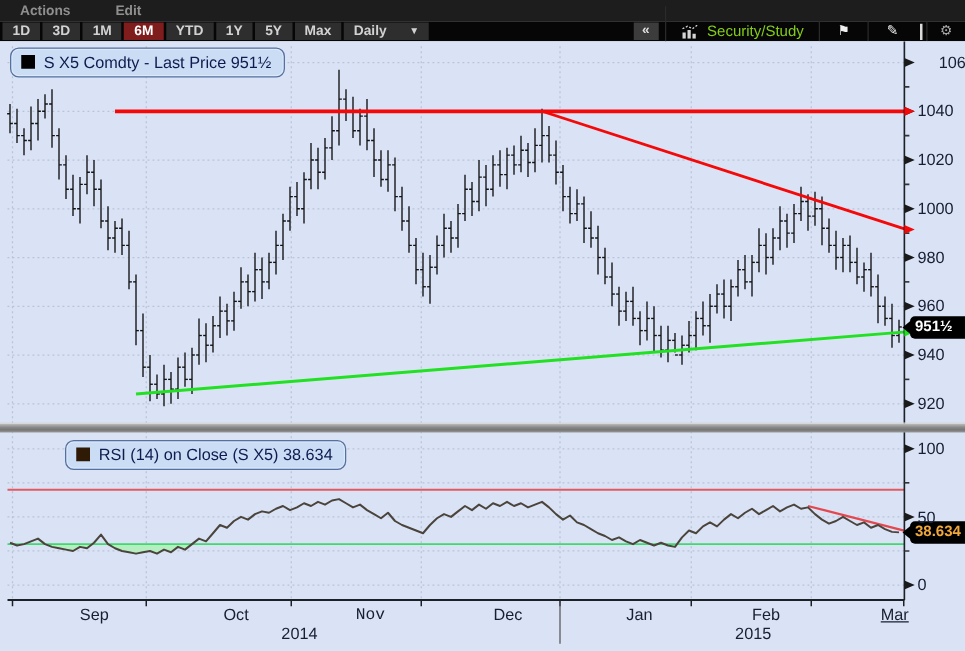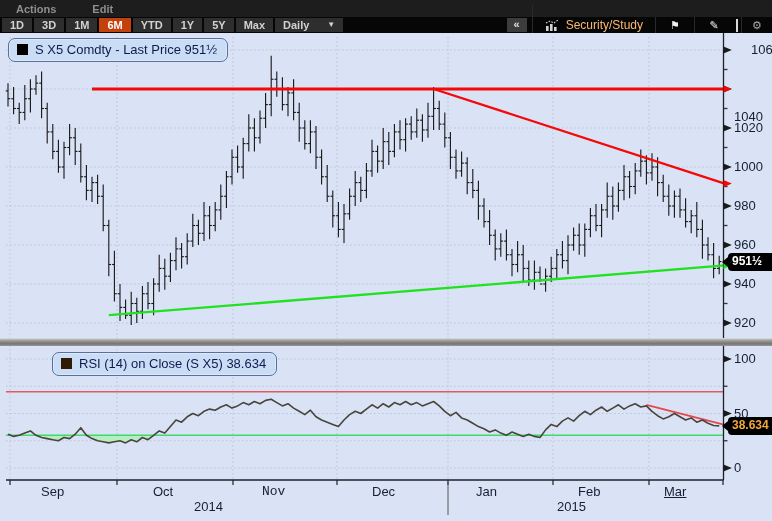--- a/index.html
+++ b/index.html
@@ -10,27 +10,27 @@
   
   .menubar{height:17px;background:#1d1d1d;display:flex;align-items:center;
            gap:36px;padding-left:16px;font-size:11px;font-weight:bold;color:#8f8f8f;}
   .menubar span{cursor:default;}
 
   
   .toolbar{height:16px;background:#060606;display:flex;align-items:center;padding-left:2px;}
   .rbtn{height:14px;line-height:14px;padding:0 8px;margin-right:2px;background:#2e2e2e;
         color:#d2d2d2;font-size:11px;font-weight:bold;border:none;cursor:default;
         font-family:"Liberation Sans",sans-serif;}
-  .rbtn.sel{background:#c2410c;color:#ffffff;}
+  .rbtn.sel{background:#7f1d1d;color:#ffffff;}
   .dailybtn{display:flex;align-items:center;gap:18px;}
   .dailybtn .chev{font-size:8px;line-height:14px;}
   .tb-right{margin-left:auto;display:flex;align-items:center;height:16px;}
   .collapse{height:14px;line-height:13px;padding:0 7px;background:#3c3c3c;color:#e0e0e0;
             font-size:11px;font-weight:bold;margin-right:5px;}
-  .secstudy{display:flex;align-items:center;gap:6px;color:#fdba74;font-size:12px;
+  .secstudy{display:flex;align-items:center;gap:6px;color:#84cc16;font-size:12px;
             padding:12px 12px;height:16px;border-left:1px solid #2a2a2a;}
   .icobtn{width:38px;text-align:center;color:#f0f0f0;font-size:11px;height:16px;line-height:16px;
           border-left:1px solid #2a2a2a;}
   .icobtn.gear{color:#a8a8a8;width:30px;}
   .wdiv{width:2px;height:13px;background:#dadada;margin:0 3px;}
 
   
   #chart{position:absolute;top:33px;left:0;width:772px;height:488px;background:#dae3f5;}
   #csvg{position:absolute;top:0;left:0;}
 
@@ -45,22 +45,22 @@
            border-top:1px solid #d6d6d6;box-sizing:border-box;}
 
   .tag{position:absolute;left:728px;background:#000;color:#fff;font-size:12px;font-weight:bold;
        padding:1px 21px 2px 4px;border-radius:4px;white-space:nowrap;line-height:15px;}
   .tag::before{content:"";position:absolute;left:-6px;top:50%;margin-top:-5px;
        border-top:5px solid transparent;border-bottom:5px solid transparent;
        border-right:6px solid #000;}
   .tag.amber{color:#f0a73c;}
 
   .ylab{position:absolute;left:734px;font-size:13px;color:#161f33;}
-  .xlab{position:absolute;top:451px;width:46px;text-align:left;font-size:13px;color:#161f33;}
-  .yearlab{position:absolute;top:466px;width:60px;text-align:left;font-size:13px;color:#161f33;}
+  .xlab{position:absolute;top:451px;width:46px;text-align:right;font-size:13px;color:#161f33;}
+  .yearlab{position:absolute;top:466px;width:60px;text-align:right;font-size:13px;color:#161f33;}
 </style>
 </head>
 <body>
 
 <div class="screen">
 
   <div class="menubar">
     <span>Actions</span>
     <span>Edit</span>
   </div>
@@ -560,33 +560,33 @@
     </div>
 
     <div class="legend" style="left:8px;top:319px;margin-left:44px;">
       <span class="sw" style="background: rgb(46, 26, 5);"></span>
       <span>RSI (14) on Close (S X5) 38.634</span>
     </div>
 
     <div class="tag" id="priceTag" style="top: 219.575px;">951½</div>
     <div class="tag amber" id="rsiTag" style="top: 383.889px;">38.634</div>
   <div class="ylab" style="left: 734px; top: 9px; margin-left: 17px;">1060</div>
-      <div class="ylab" style="left: 734px; top: 48px; margin-top: 28px;">1040</div>
+      <div class="ylab" style="left: 734px; top: 48px;">1040</div>
       <div class="ylab" style="left: 734px; top: 87px;">1020</div>
       <div class="ylab" style="left: 734px; top: 126px;">1000</div>
       <div class="ylab" style="left: 734px; top: 165px;">980</div>
       <div class="ylab" style="left: 734px; top: 204px;">960</div>
       <div class="ylab" style="left: 734px; top: 243px;">940</div>
       <div class="ylab" style="left: 734px; top: 282px;">920</div>
       <div class="ylab" style="left: 734px; top: 318px;">100</div>
       <div class="ylab" style="left: 734px; top: 372.5px;">50</div>
       <div class="ylab" style="left: 734px; top: 427px;">0</div>
       <div class="xlab" style="left: 41px; top: 451px;">Sep</div>
       <div class="xlab" style="left: 153px; top: 451px;">Oct</div>
       <div class="xlab" style="left: 262px; top: 451px; font-family: Liberation Mono, monospace;">Nov</div>
       <div class="xlab" style="left: 372px; top: 451px;">Dec</div>
       <div class="xlab" style="left: 476px; top: 451px;">Jan</div>
       <div class="xlab" style="left: 578px; top: 451px;">Feb</div>
-      <div class="xlab" style="left: 664px; top: 451px; text-decoration: underline;">Mar</div>
+      <div class="xlab" style="left: 681px; top: 451px; text-decoration: underline;">Mar</div>
       <div class="yearlab" style="left: 194px; top: 466px;">2014</div>
       <div class="yearlab" style="left: 557px; top: 466px;">2015</div>
     </div>
 </div>
 
 </body></html>

